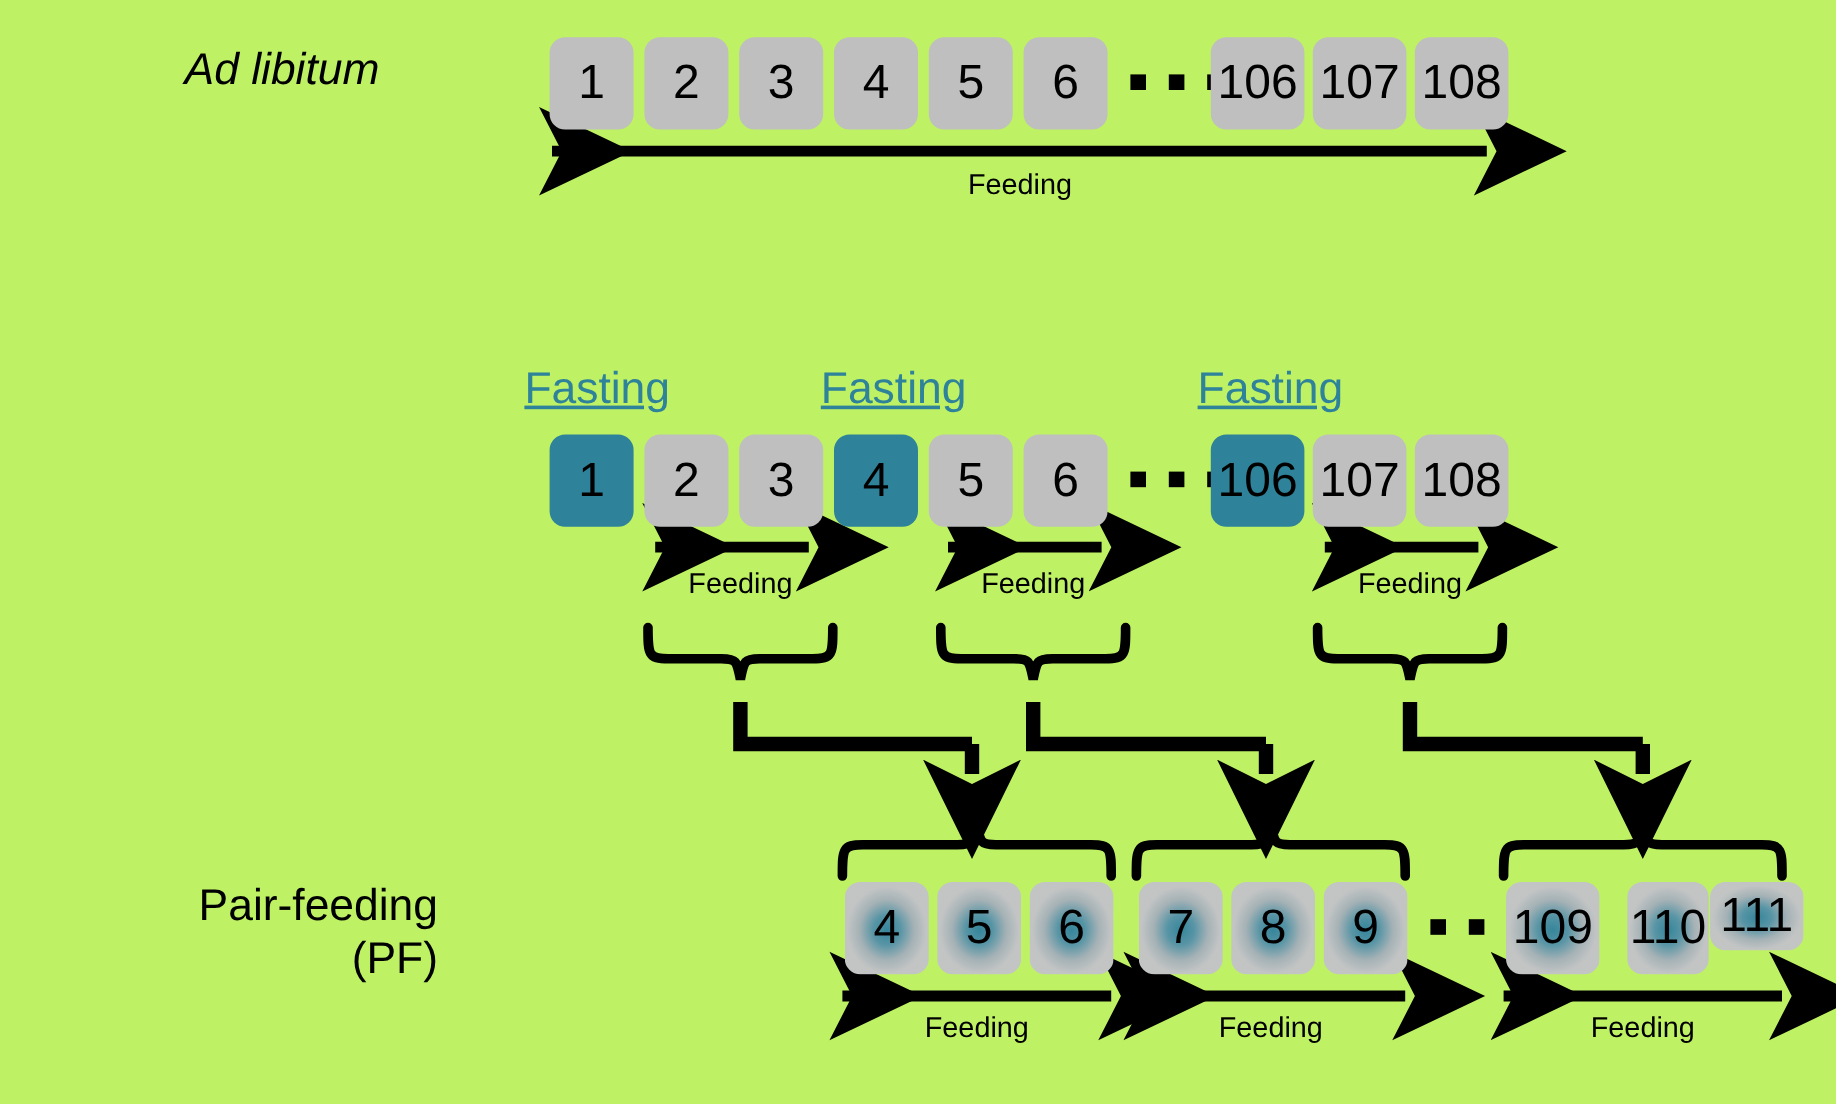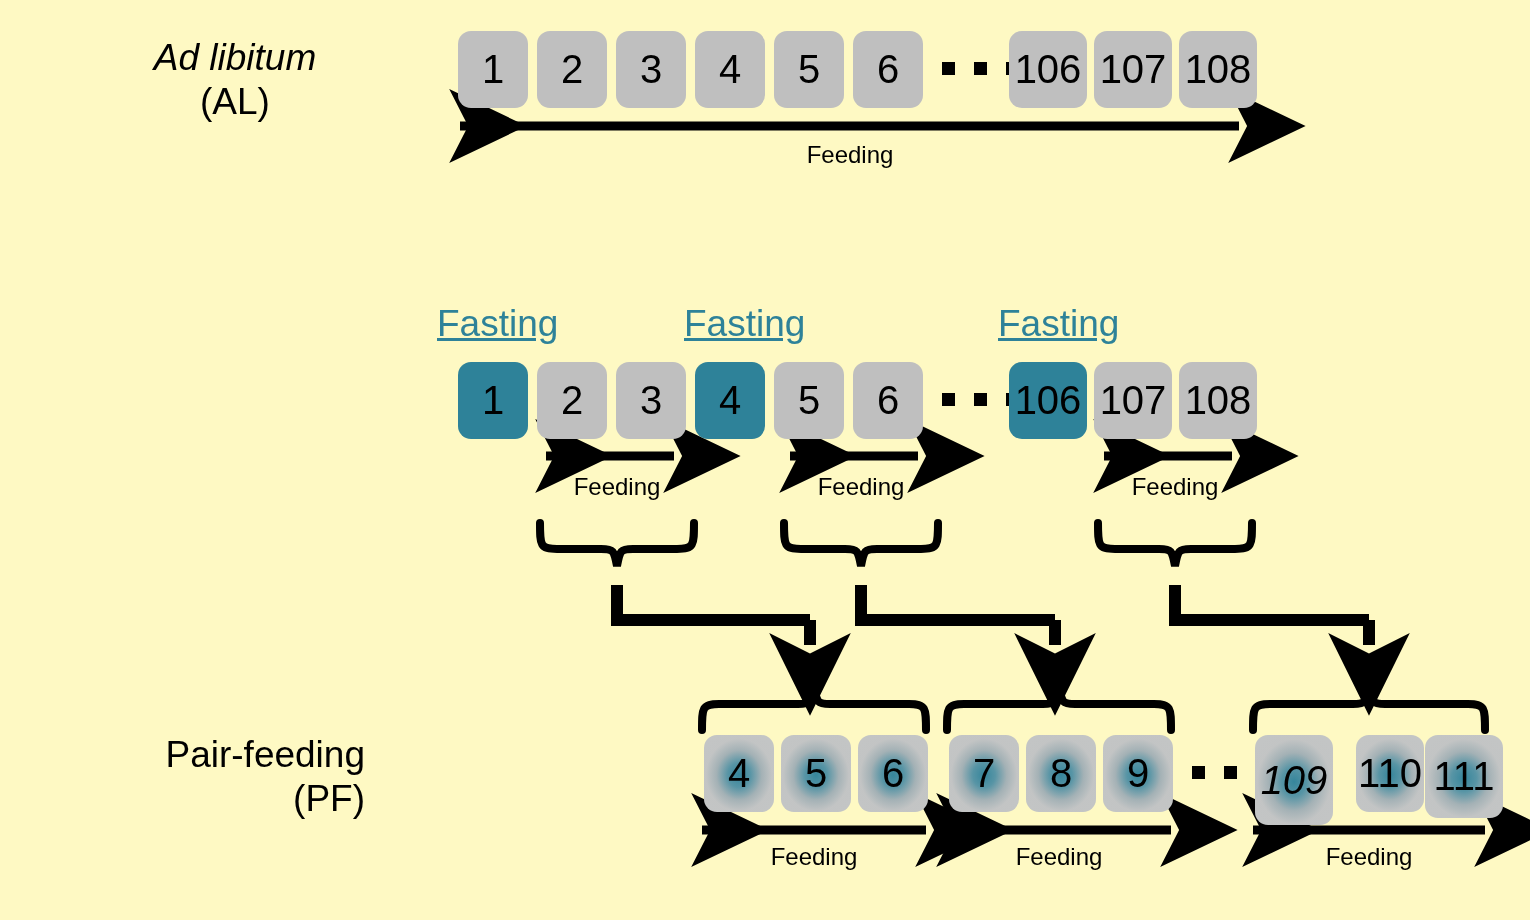--- a/index.html
+++ b/index.html
@@ -9,21 +9,21 @@
     background: #ffffff;
   }
   body {
     font-family: "Liberation Sans", sans-serif;
     color: #000000;
   }
   #stage {
     position: relative;
     width: 1530px;
     height: 920px;
-    background: #fef9c3;
+    background: #bef264;
     overflow: hidden;
   }
 
   
   .row-label {
     position: absolute;
     text-align: center;
     line-height: 1.18;
     font-size: 37px;
     color: #000;
@@ -173,21 +173,20 @@
     <g>
       <line x1="947" y1="830" x2="1171" y2="830" stroke="#000" stroke-width="9" marker-start="url(#arrL)" marker-end="url(#arrR)"></line>
     </g>
     <g>
       <line x1="1253" y1="830" x2="1485" y2="830" stroke="#000" stroke-width="9" marker-start="url(#arrL)" marker-end="url(#arrR)"></line>
     </g>
   </svg>
 
   <div class="row-label italic" style="left:60px; top:36px; width:350px;">
     <span class="l1">Ad libitum</span>
-    <span class="l2">(AL)</span>
   </div>
 
   <div class="box" style="left:458px; top:31px; width:70px; height:77px;">
     <span>1</span>
     </div>
   <div class="box" style="left:537px; top:31px; width:70px; height:77px;">
     <span>2</span>
     </div>
   <div class="box" style="left:616px; top:31px; width:70px; height:77px;">
     <span>3</span>
@@ -288,27 +287,27 @@
   <div class="box pf" style="left:1103px; top:735px; width:70px; height:77px;">
     <span>9</span>
     </div>
 
   <div class="dots" style="left:1192px; top:766px;">
     <i></i>
       <i></i>
       <i></i>
   </div>
 
-  <div class="box pf" style="left:1255px; top:735px; width:78px; height:90px;font-style:italic;">
+  <div class="box pf" style="left:1255px; top:735px; width:78px; height:77px;">
     <span>109</span>
     </div>
   <div class="box pf" style="left:1328px; top:735px; width:68px; height:77px;margin-left:28px;">
     <span>110</span>
     </div>
-  <div class="box pf" style="left:1425px; top:735px; width:78px; height:83px;">
+  <div class="box pf" style="left:1425px; top:735px; width:78px; height:57px;">
     <span>111</span>
     </div>
 
   <div class="feed-cap" style="left:714px; top:843px; width:200px;">Feeding</div>
   <div class="feed-cap" style="left:959px; top:843px; width:200px;">Feeding</div>
   <div class="feed-cap" style="left:1269px; top:843px; width:200px;">Feeding</div>
 
 </div>
 
 </body></html>

